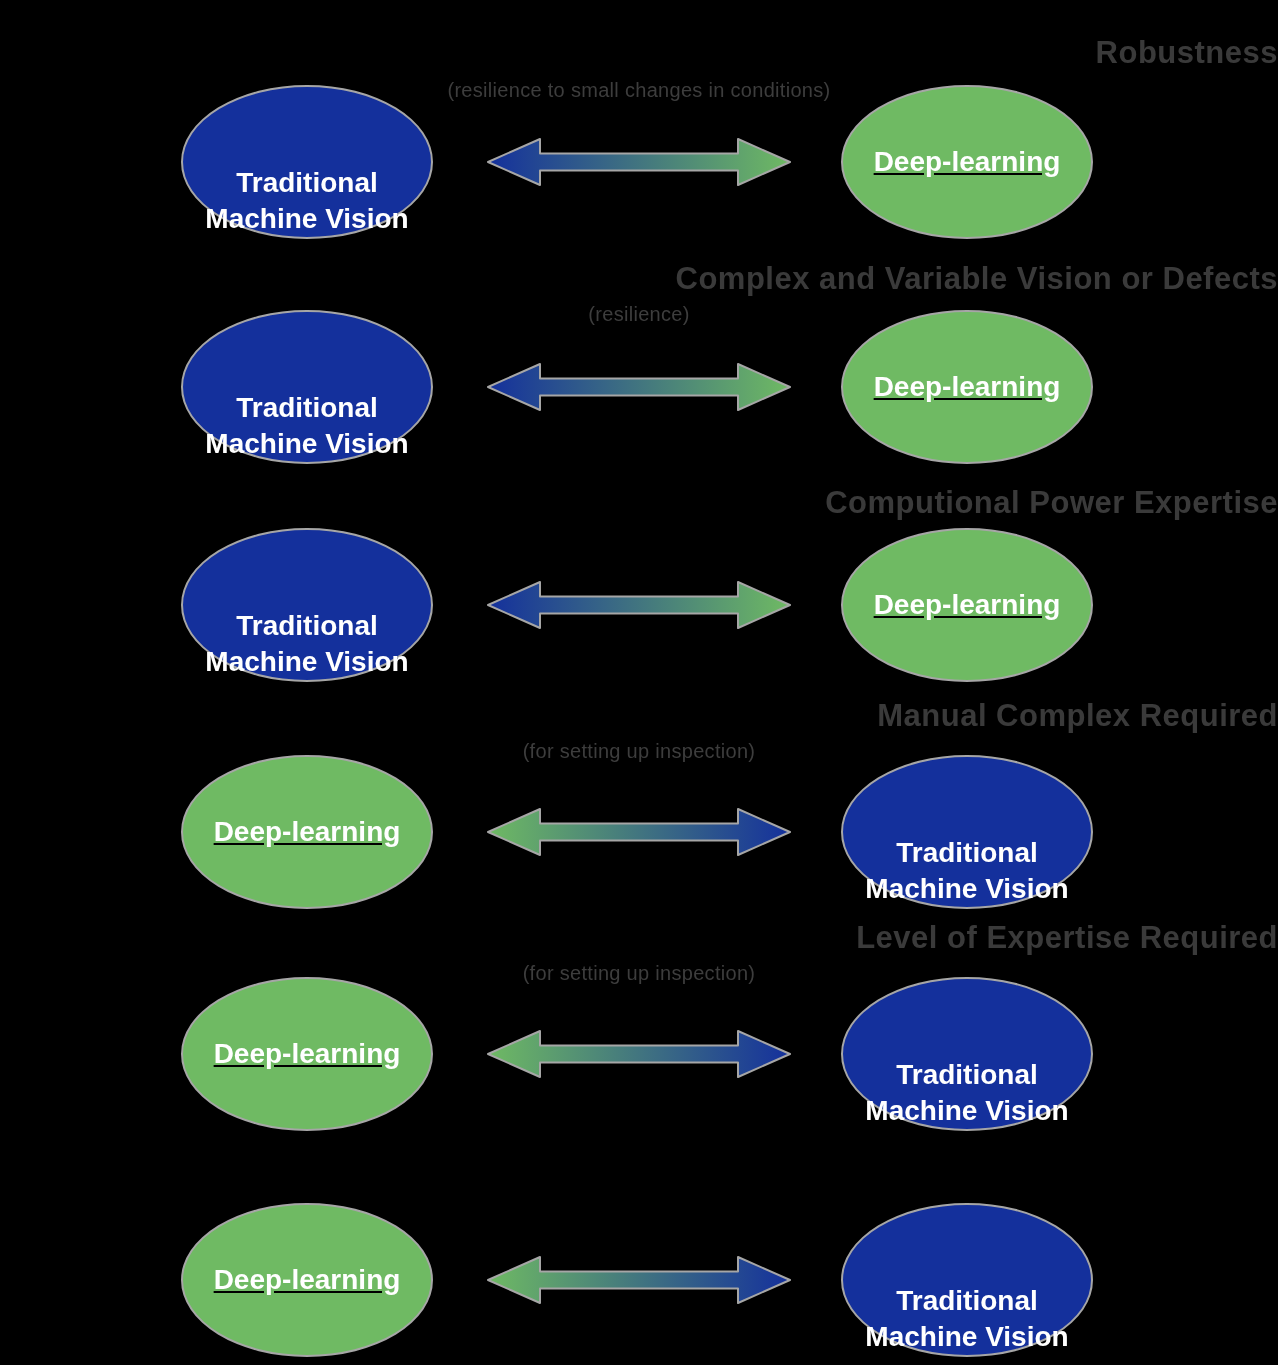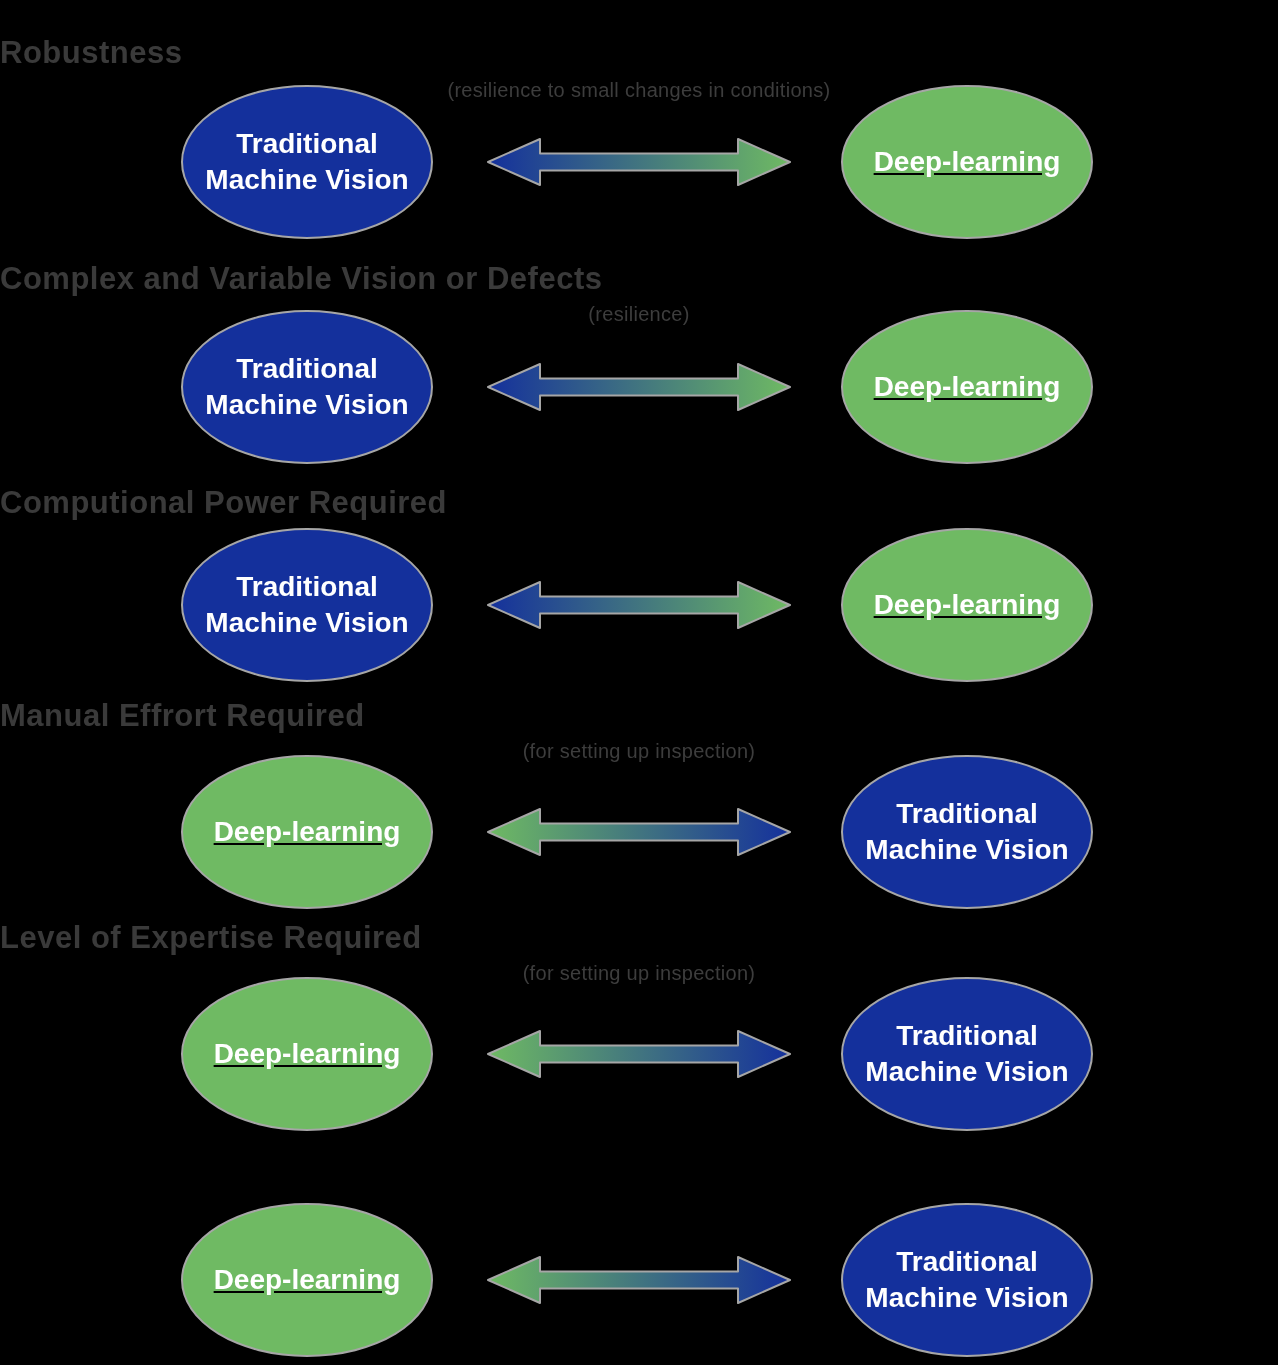--- a/index.html
+++ b/index.html
@@ -15,21 +15,21 @@
     overflow: hidden;
     font-family: "Liberation Sans", sans-serif;
   }
   .row { position: absolute; top: 0; left: 0; width: 1278px; height: 0; }
   .row .title {
     position: absolute;
     top: var(--ty);
     left: 0;
     width: 1278px;
     margin: 0;
-    text-align: left;
+    text-align: right;
     font-size: 31px;
     line-height: 34px;
     font-weight: 700;
     letter-spacing: 0.5px;
     color: var(--title_text, #3a3a3a);
   }
   .row .subtitle {
     position: absolute;
     top: var(--sy);
     left: 0;
@@ -50,21 +50,21 @@
     border: 2px solid var(--outline, #a6a6a6);
     border-radius: 50%;
     display: flex;
     align-items: center;
     justify-content: center;
     text-align: center;
     box-sizing: content-box;
   }
   .ellipse.left  { left: 181px; }
   .ellipse.right { left: 841px; }
-  .ellipse.blue  { background: var(--blue,  #14309c); }
+  .ellipse.blue  { background: var(--blue,  #14309c); align-items: flex-end; }
   .ellipse.green { background: var(--green, #6fba63); text-decoration: underline; }
   .elabel {
     font-size: 28px;
     line-height: 36px;
     font-weight: 700;
     color: var(--ellipse_text, #ffffff);
     padding: 0 14px;
   }
   .arrow {
     position: absolute;
@@ -118,34 +118,34 @@
     </div>
     <svg class="arrow" viewBox="0 0 308 54">
       <polygon fill="url(#g-bg)" points="3,27 55,4 55,18.5 253,18.5 253,4 305,27 253,50 253,35.5 55,35.5 55,50"></polygon>
     </svg>
     <div class="ellipse right green">
       <span class="elabel">Deep-learning</span>
     </div>
   </section>
 
   <section class="row" style="--ty:486px; --sy:526px; --ey:528px;">
-    <h2 class="title">Computional Power Required</h2>
+    <h2 class="title">Computional Power Expertise</h2>
     <div class="ellipse left blue">
       <span class="elabel">Traditional Machine Vision</span>
     </div>
     <svg class="arrow" viewBox="0 0 308 54">
       <polygon fill="url(#g-bg)" points="3,27 55,4 55,18.5 253,18.5 253,4 305,27 253,50 253,35.5 55,35.5 55,50"></polygon>
     </svg>
     <div class="ellipse right green">
       <span class="elabel">Deep-learning</span>
     </div>
   </section>
 
   <section class="row" style="--ty:699px; --sy:739px; --ey:755px;">
-    <h2 class="title">Manual Effrort Required</h2>
+    <h2 class="title">Manual Complex Required</h2>
     <p class="subtitle">(for setting up inspection)</p>
     <div class="ellipse left green">
       <span class="elabel">Deep-learning</span>
     </div>
     <svg class="arrow" viewBox="0 0 308 54">
       <polygon fill="url(#g-gb)" points="3,27 55,4 55,18.5 253,18.5 253,4 305,27 253,50 253,35.5 55,35.5 55,50"></polygon>
     </svg>
     <div class="ellipse right blue">
       <span class="elabel">Traditional Machine Vision</span>
     </div>

